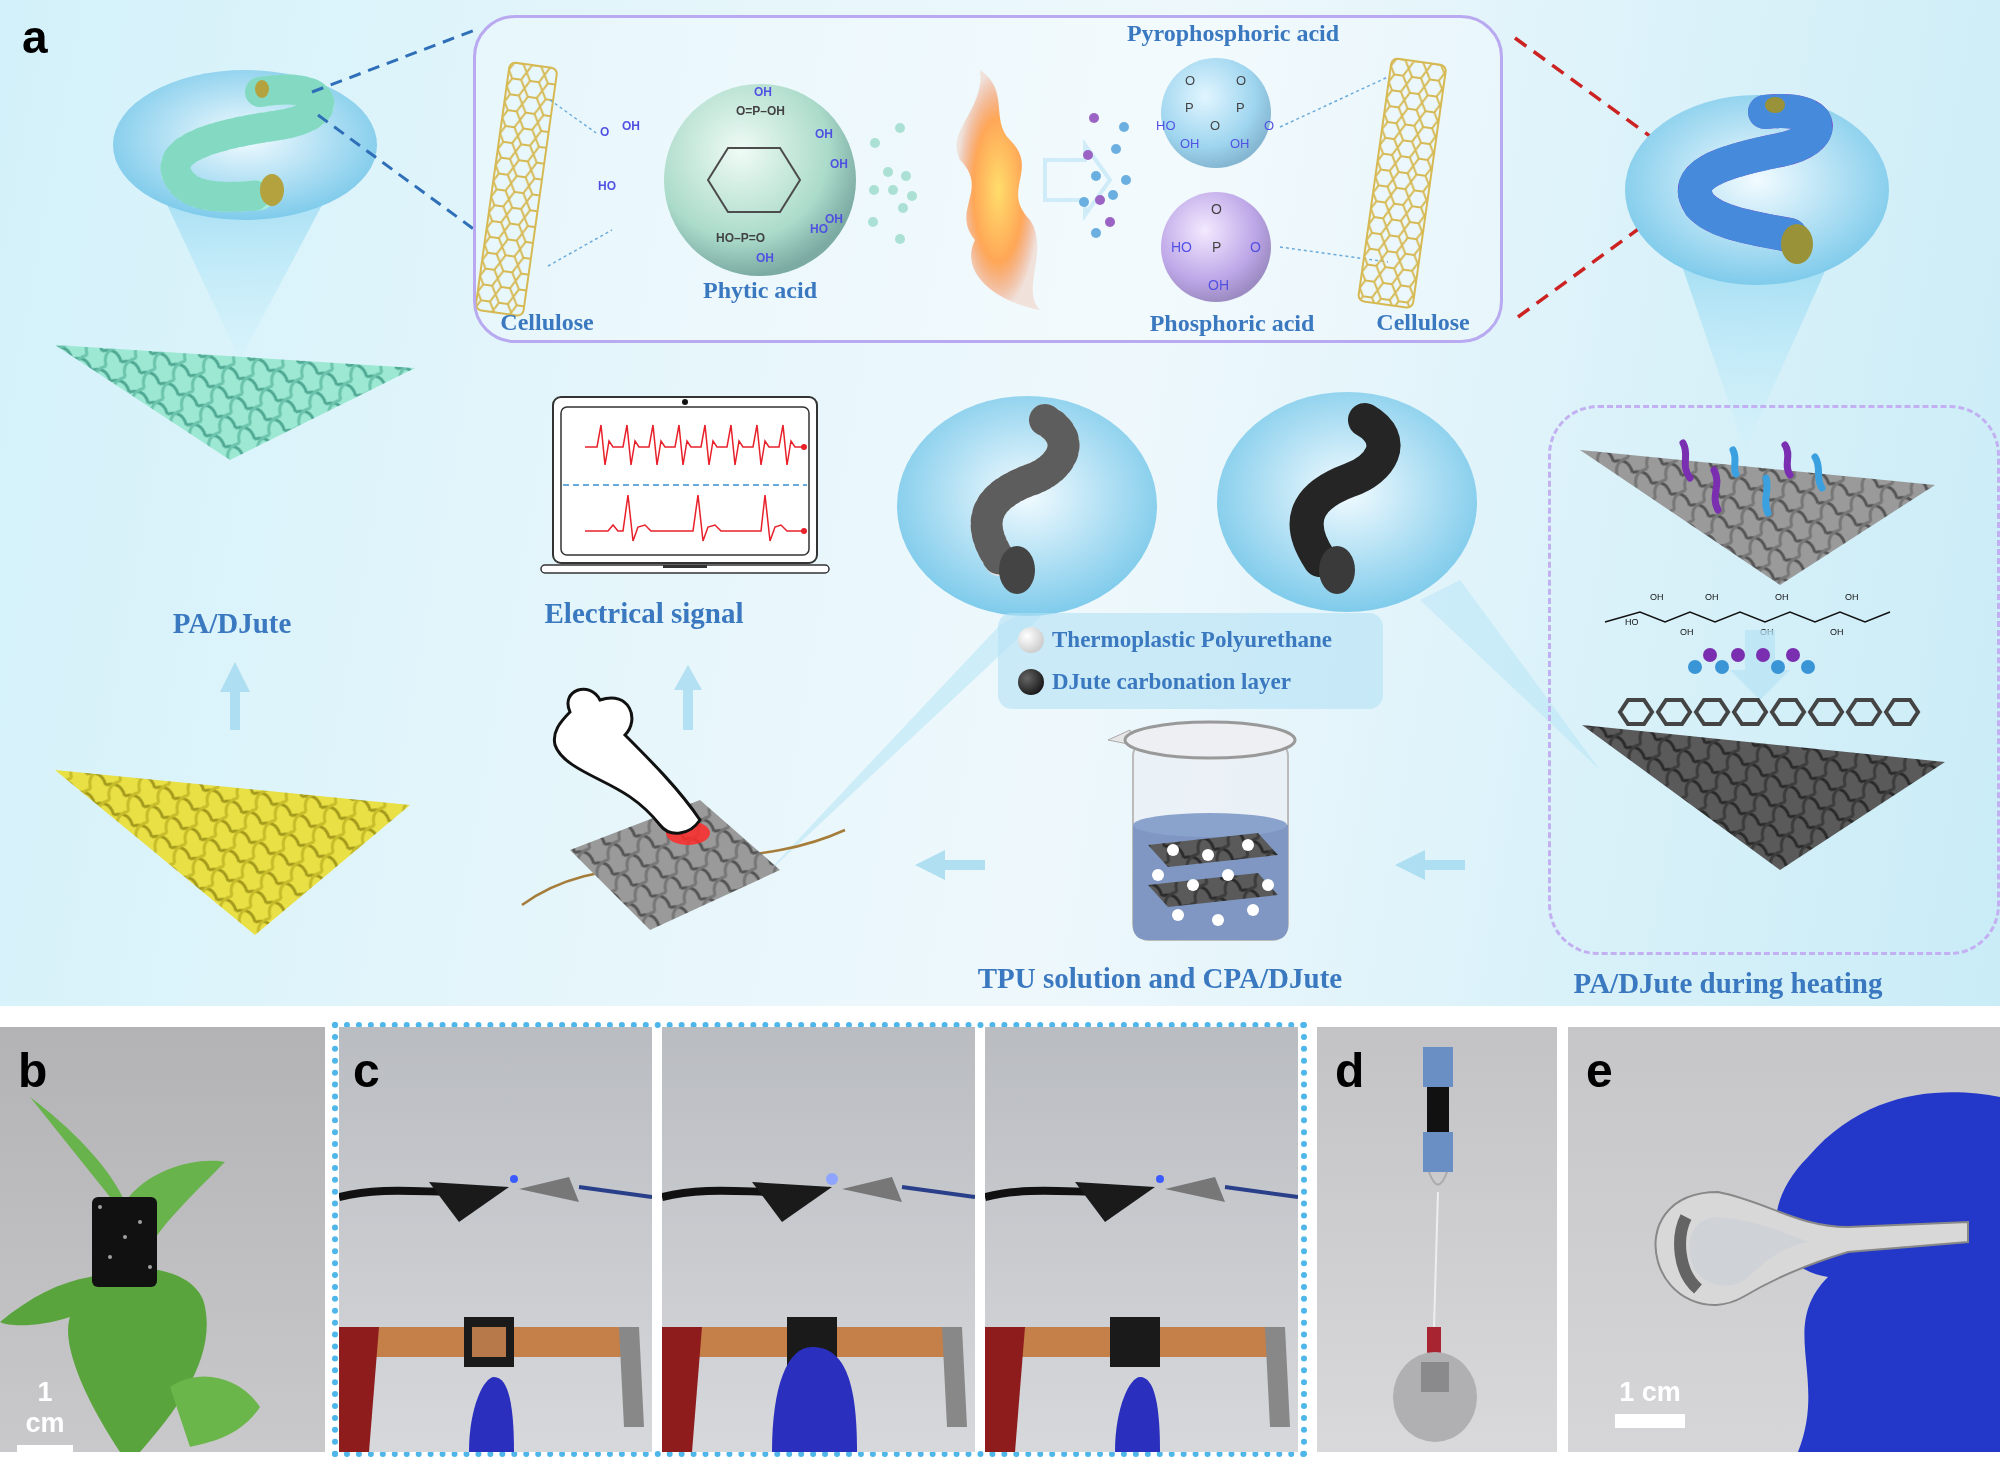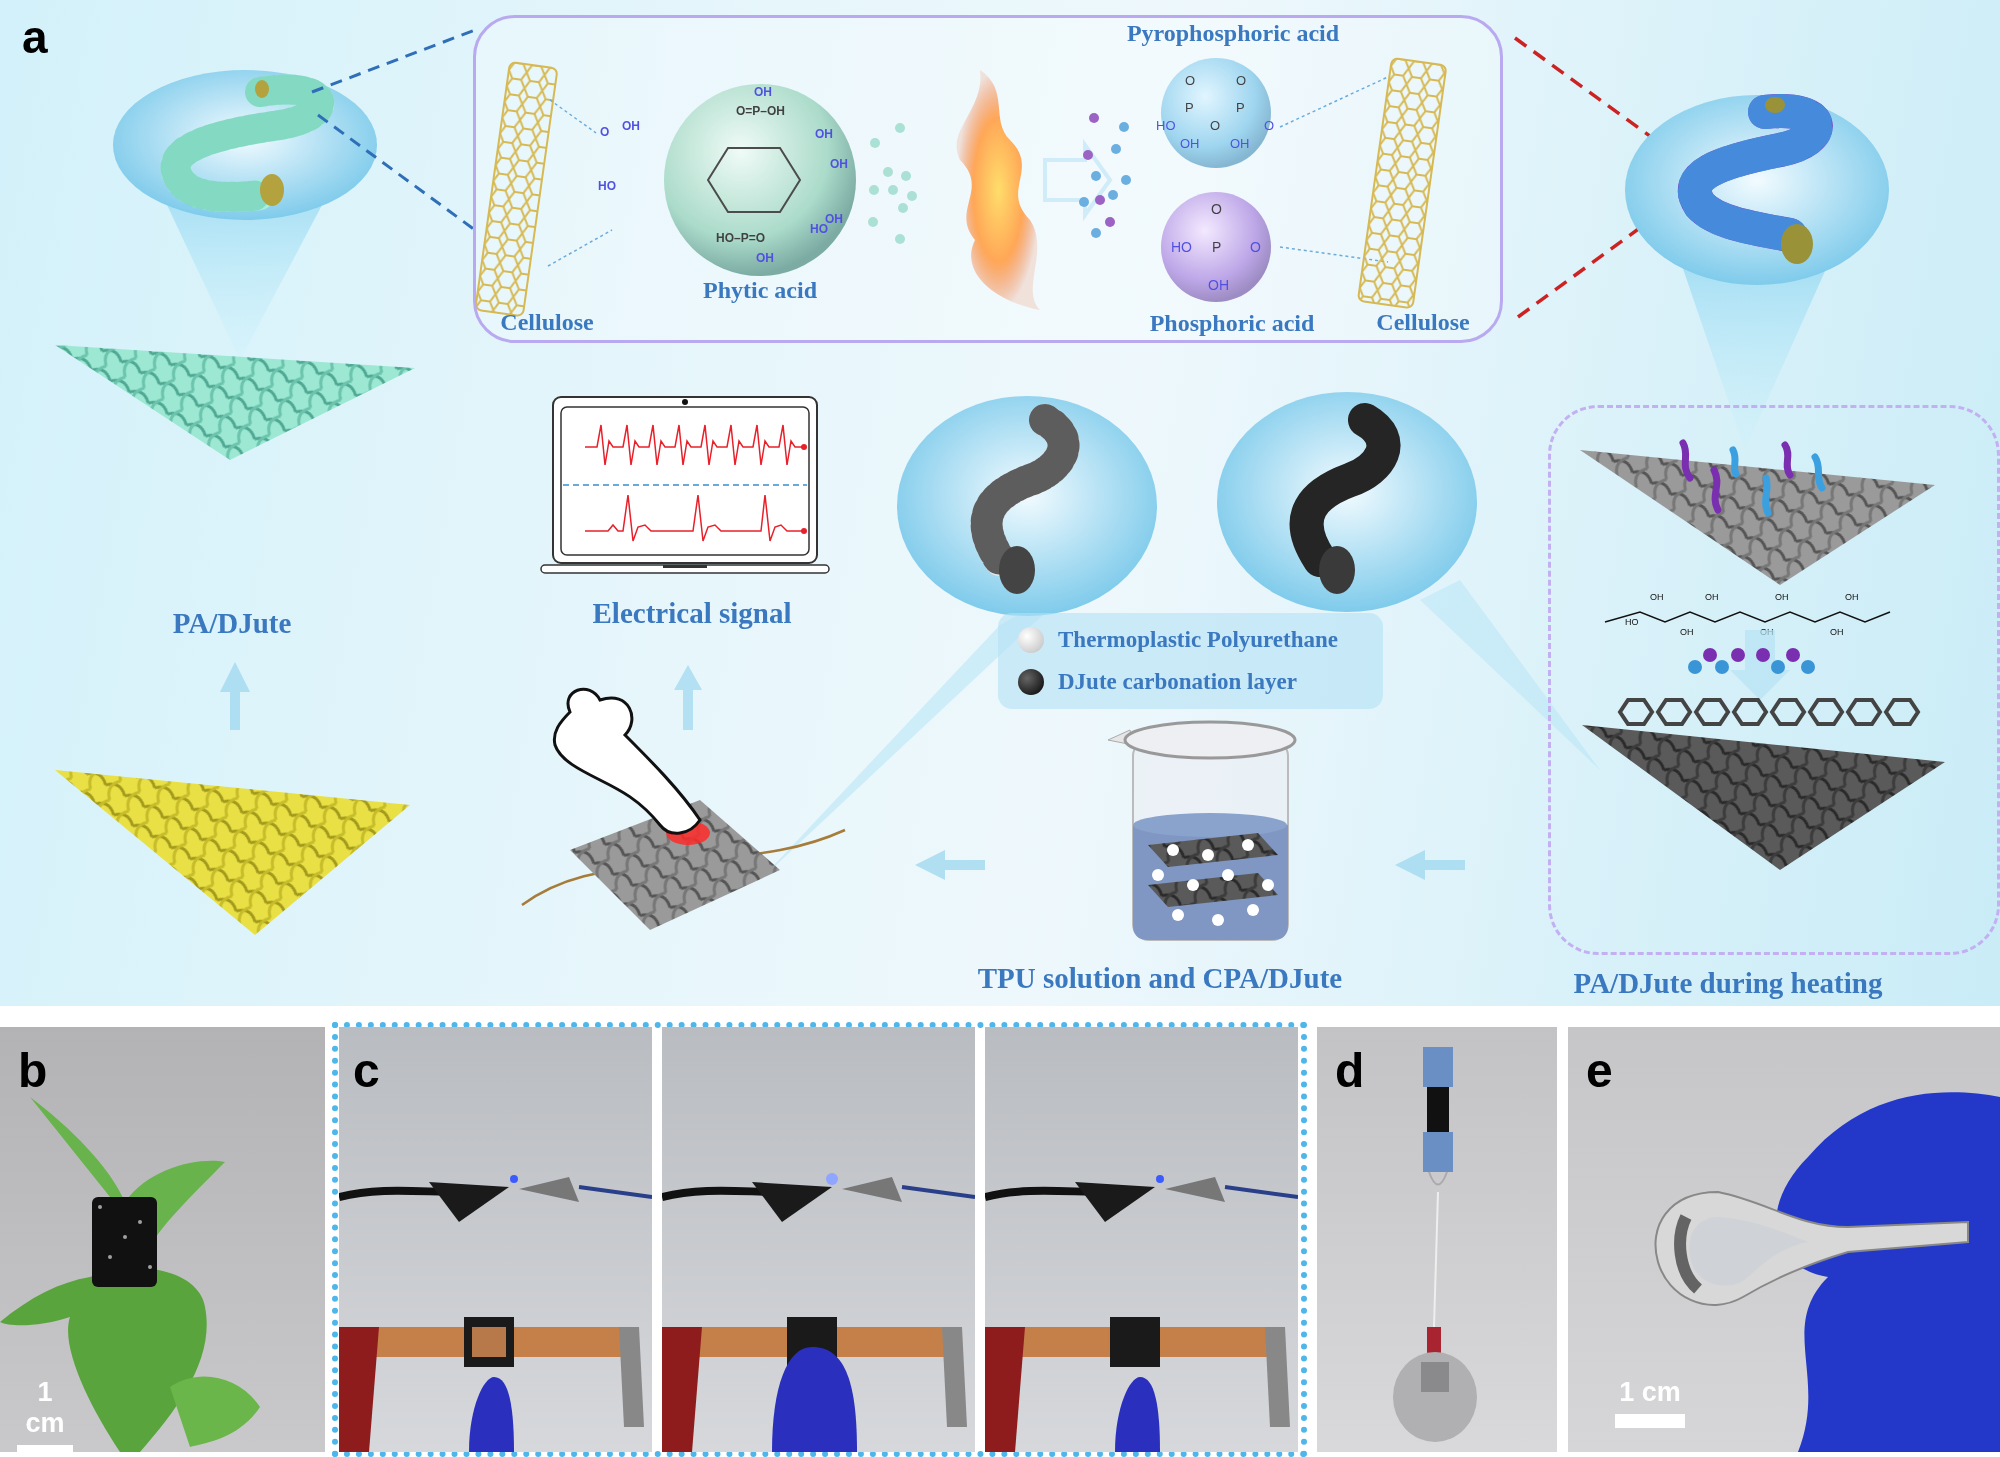--- a/index.html
+++ b/index.html
@@ -5,21 +5,21 @@
   html,body{margin:0;padding:0;background:#fff;}
   body{width:2000px;height:1457px;position:relative;overflow:hidden;font-family:"Liberation Serif","DejaVu Serif",serif;}
   .abs{position:absolute;}
   #panel-a{left:0;top:0;width:2000px;height:1006px;background:linear-gradient(100deg,#d3f1fa 0%,#e6f6fb 35%,#eef8fc 55%,#d9f1f9 80%,#c9ecf7 100%);overflow:hidden;}
   .plabel{font-family:"Liberation Sans","DejaVu Sans",sans-serif;font-weight:bold;font-size:46px;color:#000;line-height:1;}
   .cap{font-family:"Liberation Serif","DejaVu Serif",serif;font-weight:bold;color:#3a78c0;font-size:29px;white-space:nowrap;transform:translateX(-50%);}
   .cap-sm{font-size:24px;}
   .topbox{left:473px;top:15px;width:1030px;height:328px;border:3px solid #b9a9f0;border-radius:42px;box-sizing:border-box;background:rgba(255,255,255,0.25);}
   .heatbox{left:1548px;top:405px;width:452px;height:550px;border:3px dashed #c3b0f2;border-radius:50px;box-sizing:border-box;}
   .legend{left:998px;top:613px;width:385px;height:96px;background:rgba(180,225,245,0.6);border-radius:14px;}
-  .legend-row{position:absolute;left:20px;display:flex;align-items:center;gap:14px;font-weight:bold;color:#3a78c0;font-size:23px;}
+  .legend-row{position:absolute;left:20px;display:flex;align-items:center;gap:8px;font-weight:bold;color:#3a78c0;font-size:23px;}
   .ball{width:26px;height:26px;border-radius:50%;}
   .photo{position:absolute;top:1027px;height:425px;overflow:hidden;}
   .pl{position:absolute;left:18px;top:16px;font-family:"Liberation Sans","DejaVu Sans",sans-serif;font-weight:bold;font-size:48px;color:#000;}
   .scale{position:absolute;font-family:"Liberation Sans","DejaVu Sans",sans-serif;font-weight:bold;font-size:27px;color:#fff;text-align:center;}
   .scale .bar{width:56px;height:14px;background:#fff;margin:6px auto 0;}
   .cframe{left:332px;top:1022px;width:975px;height:435px;border:6px dotted #4fb6ea;box-sizing:border-box;}
 </style>
 </head>
 <body>
 
@@ -293,21 +293,21 @@
   <div class="abs cap cap-sm" style="left:547px;top:309px;">Cellulose</div>
   <div class="abs cap cap-sm" style="left:760px;top:277px;">Phytic acid</div>
   <div class="abs cap cap-sm" style="left:1233px;top:20px;">Pyrophosphoric acid</div>
   <div class="abs cap cap-sm" style="left:1232px;top:310px;text-align:right;">Phosphoric acid</div>
   <div class="abs cap cap-sm" style="left:1423px;top:309px;">Cellulose</div>
 
   <div class="abs cap" style="left:244px;top:962px;margin-top:44px;">DJute</div>
   <div class="abs cap" style="left:232px;top:607px;">PA/DJute</div>
   <div class="abs cap" style="left:1728px;top:926px;margin-top:41px;">PA/DJute during heating</div>
   <div class="abs cap" style="left:1160px;top:962px;">TPU solution and CPA/DJute</div>
-  <div class="abs cap" style="left:692px;top:597px;">Electrical signal</div>
+  <div class="abs cap" style="left:644px;top:597px;">Electrical signal</div>
 
   <div class="abs legend">
     <div class="legend-row" style="top:14px;">
       <span class="ball" style="background:radial-gradient(circle at 35% 35%,#fff,#bbb);"></span>
       <span>Thermoplastic Polyurethane</span>
     </div>
     <div class="legend-row" style="top:56px;">
       <span class="ball" style="background:radial-gradient(circle at 35% 35%,#666,#000);"></span>
       <span>DJute carbonation layer</span>
     </div>

